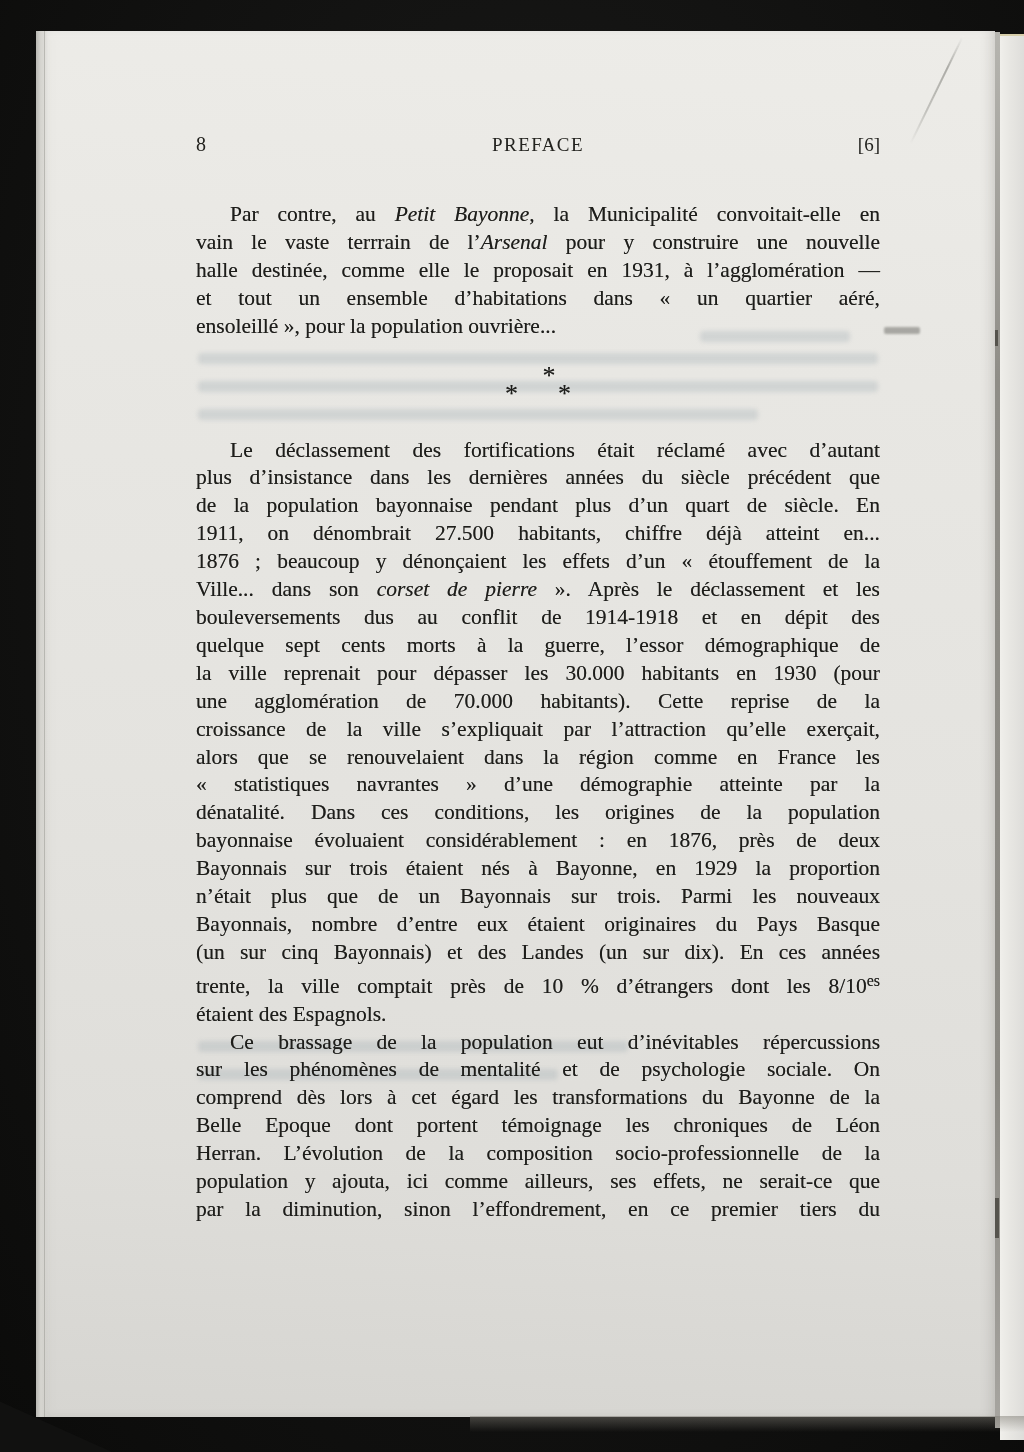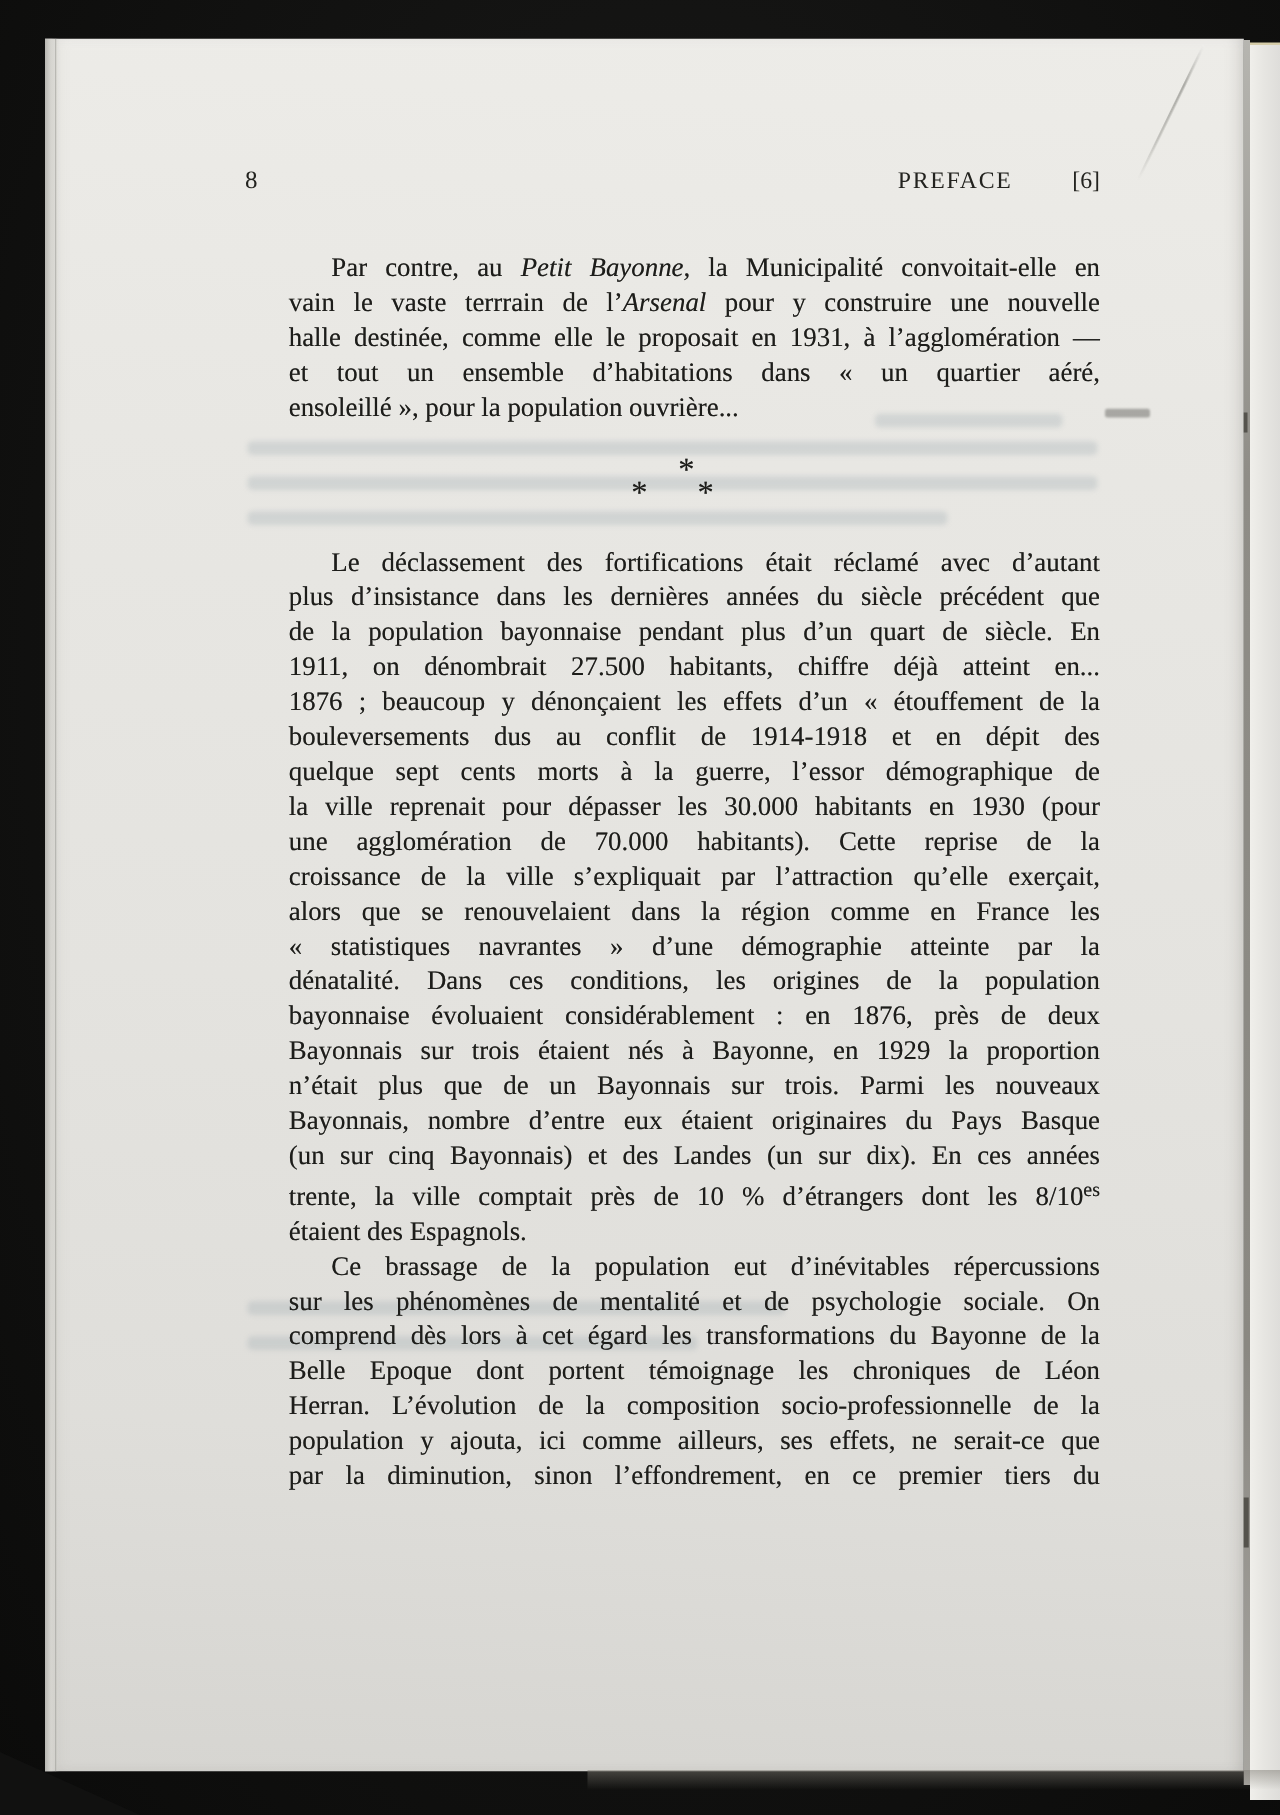--- a/index.html
+++ b/index.html
@@ -48,30 +48,30 @@
                 rgba(118,118,112,0.55) 30%, rgba(118,118,112,0.35) 70%,
                 rgba(160,160,154,0) 100%);
     filter: blur(0.4px);
   }
   
   .header {
     position: absolute; left: 160px; top: 102px; width: 684px;
     display: flex; align-items: baseline; color: #23231f;
   }
   .header .num   { width: 70px; font-size: 20px; text-align: left; }
-  .header .title { flex: 1; text-align: right; font-size: 19px; letter-spacing: 1.4px; }
+  .header .title { flex: 1; text-align: center; font-size: 19px; letter-spacing: 1.4px; }
   .header .folio { width: 70px; font-size: 19px; text-align: right; }
   
   .text-block {
     position: absolute; left: 160px; top: 170px; width: 684px;
     font-size: 21.5px; line-height: 27.9px; color: #1d1d1a;
     text-shadow: 0 0 0.3px rgba(20,20,18,0.55);
   }
   .paragraph { margin: 0; }
-  .line  { text-align: justify; text-align-last: justify; white-space: normal; margin-left: 35px; }
+  .line  { text-align: justify; text-align-last: justify; white-space: normal; }
   .line.first { text-indent: 34px; }
   .line.last  { text-align-last: left; }
   .it  { font-style: italic; }
   .sup { font-size: 16px; vertical-align: 7px; }
   
   .separator {
     box-sizing: border-box; height: 96px; padding-top: 26px;
     text-align: center; font-size: 26px; color: #1d1d1a;
   }
   .sep-top { line-height: 18px; margin-left: 22px; }
@@ -142,20 +142,21 @@
         </div>
       </div>
 
       <div>
           <div class="paragraph">
             <div class="line first"><span>Le déclassement des fortifications était réclamé avec d’autant</span></div>
             <div class="line"><span>plus d’insistance dans les dernières années du siècle précédent que</span></div>
             <div class="line"><span>de la population bayonnaise pendant plus d’un quart de siècle. En</span></div>
             <div class="line"><span>1911, on dénombrait 27.500 habitants, chiffre déjà atteint en...</span></div>
             <div class="line"><span>1876 ; beaucoup y dénonçaient les effets d’un « étouffement de la</span></div>
+            <div class="line"><span>Ville... dans son </span><span class="it">corset de pierre</span><span> ». Après le déclassement et les</span></div>
             <div class="line"><span>bouleversements dus au conflit de 1914-1918 et en dépit des</span></div>
             <div class="line"><span>quelque sept cents morts à la guerre, l’essor démographique de</span></div>
             <div class="line"><span>la ville reprenait pour dépasser les 30.000 habitants en 1930 (pour</span></div>
             <div class="line"><span>une agglomération de 70.000 habitants). Cette reprise de la</span></div>
             <div class="line"><span>croissance de la ville s’expliquait par l’attraction qu’elle exerçait,</span></div>
             <div class="line"><span>alors que se renouvelaient dans la région comme en France les</span></div>
             <div class="line"><span>« statistiques navrantes » d’une démographie atteinte par la</span></div>
             <div class="line"><span>dénatalité. Dans ces conditions, les origines de la population</span></div>
             <div class="line"><span>bayonnaise évoluaient considérablement : en 1876, près de deux</span></div>
             <div class="line"><span>Bayonnais sur trois étaient nés à Bayonne, en 1929 la proportion</span></div>

